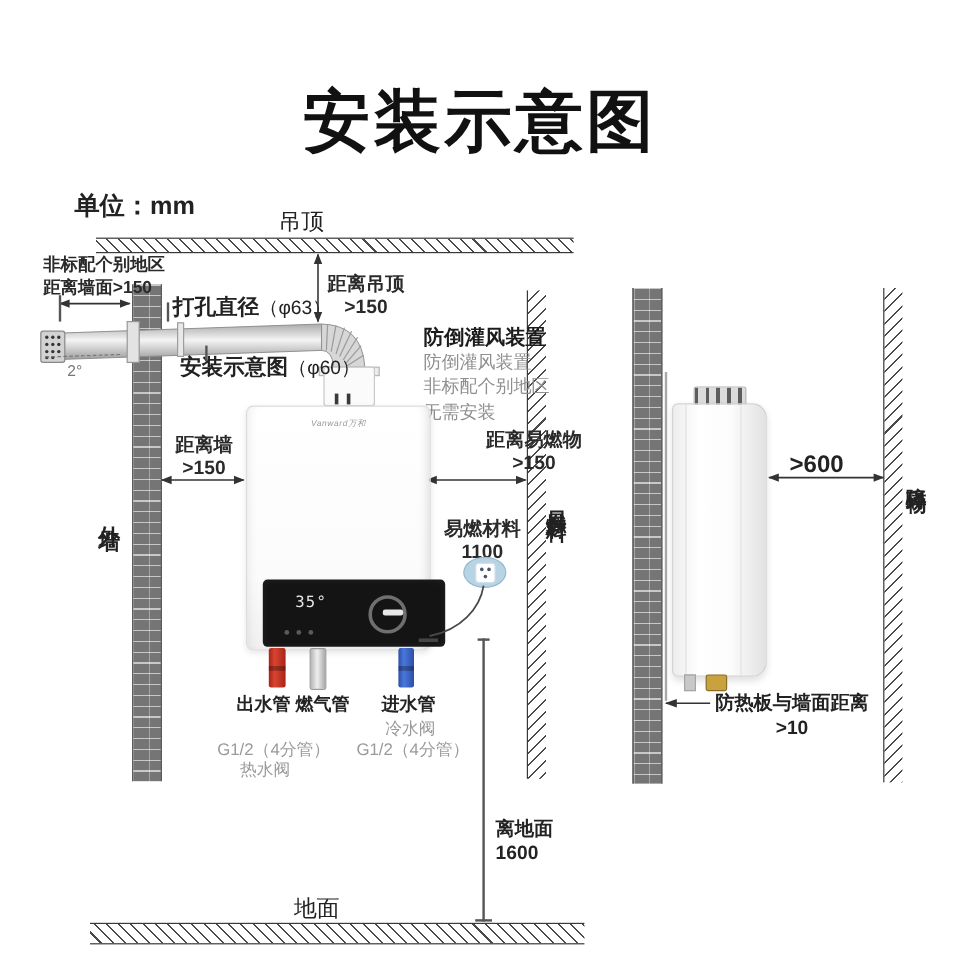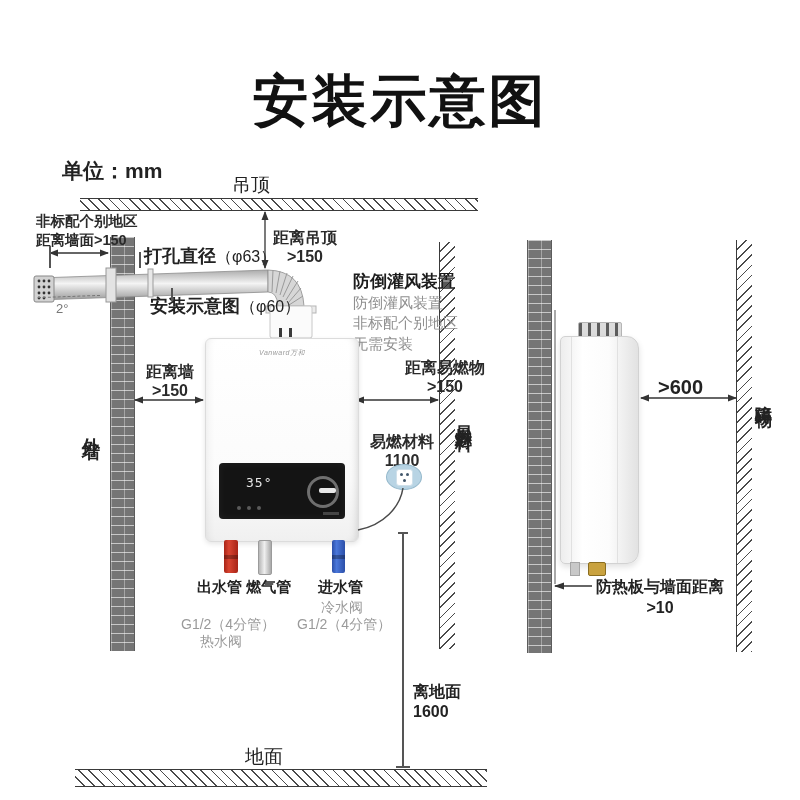--- a/index.html
+++ b/index.html
@@ -173,21 +173,21 @@
     <div class="dimval">&gt;150</div>
   </div>
   <svg class="abs" style="top:394px;left:355px;" width="84" height="12">
     <line x1="1" y1="6" x2="83" y2="6" stroke="#333" stroke-width="1.3"></line>
     <polygon points="0,6 9,2.5 9,9.5" fill="#333"></polygon>
       <polygon points="84,6 75,2.5 75,9.5" fill="#333"></polygon>
   </svg>
 
   <div class="abs heater-front" style="top:338px;left:205px;width:152px;height:202px;">
     <div class="abs brand" style="top:9px;left:0;width:100%;text-align:center;">Vanward万和</div>
-    <div class="abs panel" style="top:124px;left:13px;width:126px;height:56px;">
+    <div class="abs panel" style="top:144px;left:13px;width:152px;height:56px;">
       <div class="abs temp" style="top:12px;left:27px;">35°</div>
       <div class="abs" style="top:33px;left:18px;">
         <span class="panel-dot"></span><span class="panel-dot"></span><span class="panel-dot"></span>
       </div>
       <div class="abs dial" style="top:13px;left:88px;"></div>
       <div class="abs dial-bar" style="top:25px;left:100px;"></div>
       <div class="abs" style="bottom:4px;right:6px;width:16px;height:3px;background:#454545;"></div>
     </div>
   </div>
 

